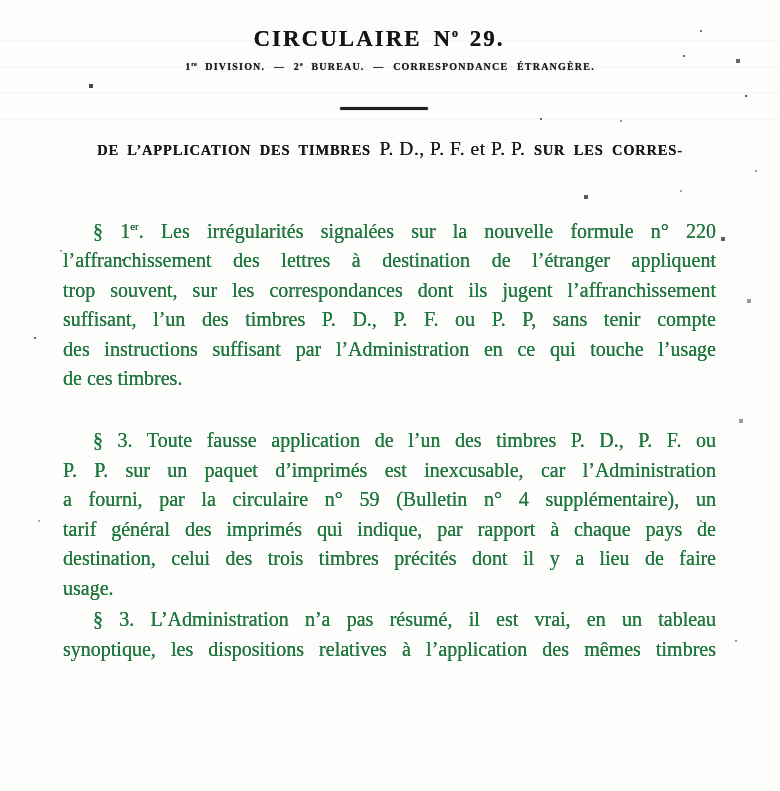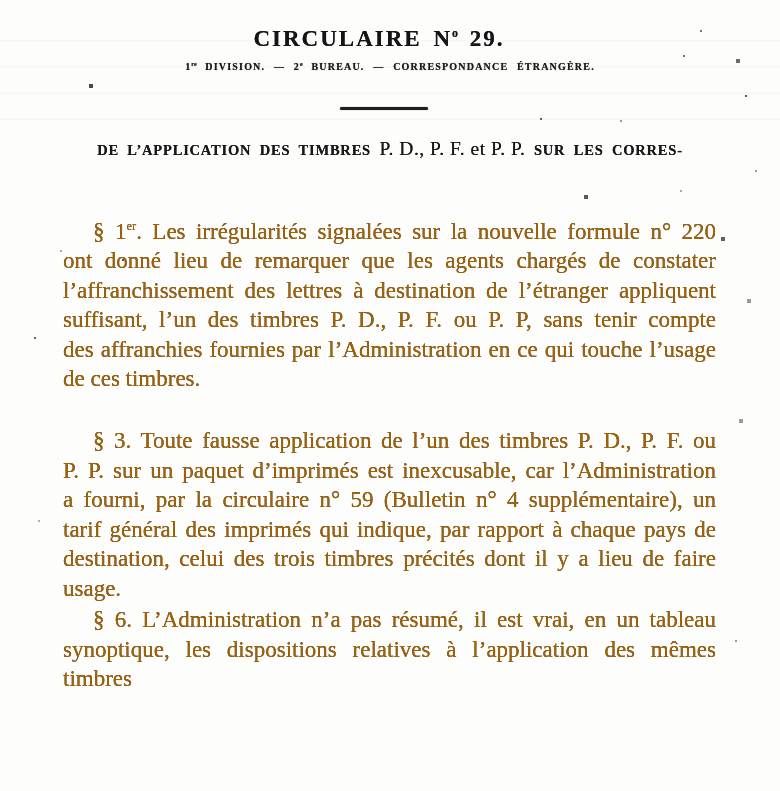--- a/index.html
+++ b/index.html
@@ -50,22 +50,22 @@
     position: absolute; top: 134px; left: 30px; width: 720px;
     text-align: center; line-height: 30px;
     color: #181818;
     text-shadow: 0 0 0.5px #3a3a3a;
   }
   .hs { font-size: 14.5px; font-weight: 700; letter-spacing: 0.8px; word-spacing: 4px; }
   .hl { font-size: 19.5px; font-weight: 400; letter-spacing: 0.5px; margin-top: 11px; }
   
   .para {
     position: absolute; left: 63px; width: 653px;
-    font-size: 23px; line-height: 29.5px;
-    color: #a16207;
+    font-size: 20px; line-height: 29.5px;
+    color: #15803d;
     text-shadow: 0 0 0.5px #40392f;
   }
   .p1 { top: 212px; }
   .p2 { top: 426px; }
   .p3 { top: 605px; }
   .line { text-align: justify; text-align-last: justify; white-space: normal; }
   .line.last { text-align-last: left; }
   .line.indent { text-indent: 30px; }
   .line sup { font-size: 0.55em; }
   
@@ -115,35 +115,35 @@
   <div class="doc-subtitle"><span>1</span><sup>re</sup><span> DIVISION. — 2</span><sup>e</sup><span> BUREAU. — CORRESPONDANCE ÉTRANGÈRE.</span></div>
 
   <div class="divider"></div>
 
   <div class="heading">
     <div><span class="hs">DE L’APPLICATION DES TIMBRES </span><span class="hl">P. D., P. F. et P. P.</span><span class="hs"> SUR LES CORRES-</span></div>
   </div>
 
   <div class="para p1">
       <div class="line indent"><span>§ 1</span><sup>er</sup><span>. Les irrégularités signalées sur la nouvelle formule n° 220</span></div>
-      <div class="line">ont donné lieu de remarquer que les agents chargés de constater</div>
       <div class="line">l’affranchissement des lettres à destination de l’étranger appliquent</div>
+      <div class="line">trop souvent, sur les correspondances dont ils jugent l’affranchissement</div>
       <div class="line">suffisant, l’un des timbres P. D., P. F. ou P. P, sans tenir compte</div>
-      <div class="line">des affranchies fournies par l’Administration en ce qui touche l’usage</div>
+      <div class="line">des instructions suffisant par l’Administration en ce qui touche l’usage</div>
       <div class="line last">de ces timbres.</div>
     </div>
   <div class="para p2">
       <div class="line indent">§ 3.  Toute fausse application de l’un des timbres P. D., P. F. ou</div>
       <div class="line">P. P. sur un paquet d’imprimés est inexcusable, car l’Administration</div>
       <div class="line">a fourni, par la circulaire n° 59 (Bulletin n° 4 supplémentaire), un</div>
       <div class="line">tarif général des imprimés qui indique, par rapport à chaque pays de</div>
       <div class="line">destination, celui des trois timbres précités dont il y a lieu de faire</div>
       <div class="line last">usage.</div>
     </div>
   <div class="para p3">
-      <div class="line indent">§ 6.  L’Administration n’a pas résumé, il est vrai, en un tableau</div>
+      <div class="line indent">§ 3.  L’Administration n’a pas résumé, il est vrai, en un tableau</div>
       <div class="line">synoptique, les dispositions relatives à l’application des mêmes timbres</div>
     </div>
 
   <div class="speck-dark"></div>
   <div class="speck-light"></div>
 
 </div>
 
 </body></html>

